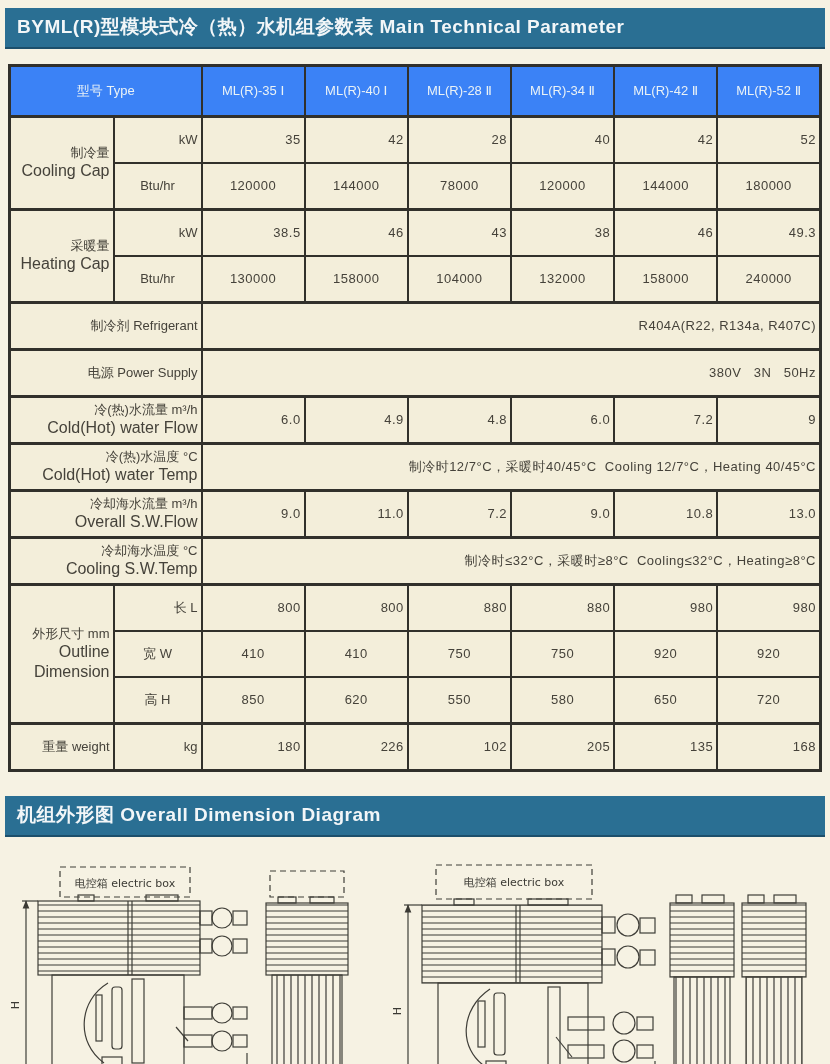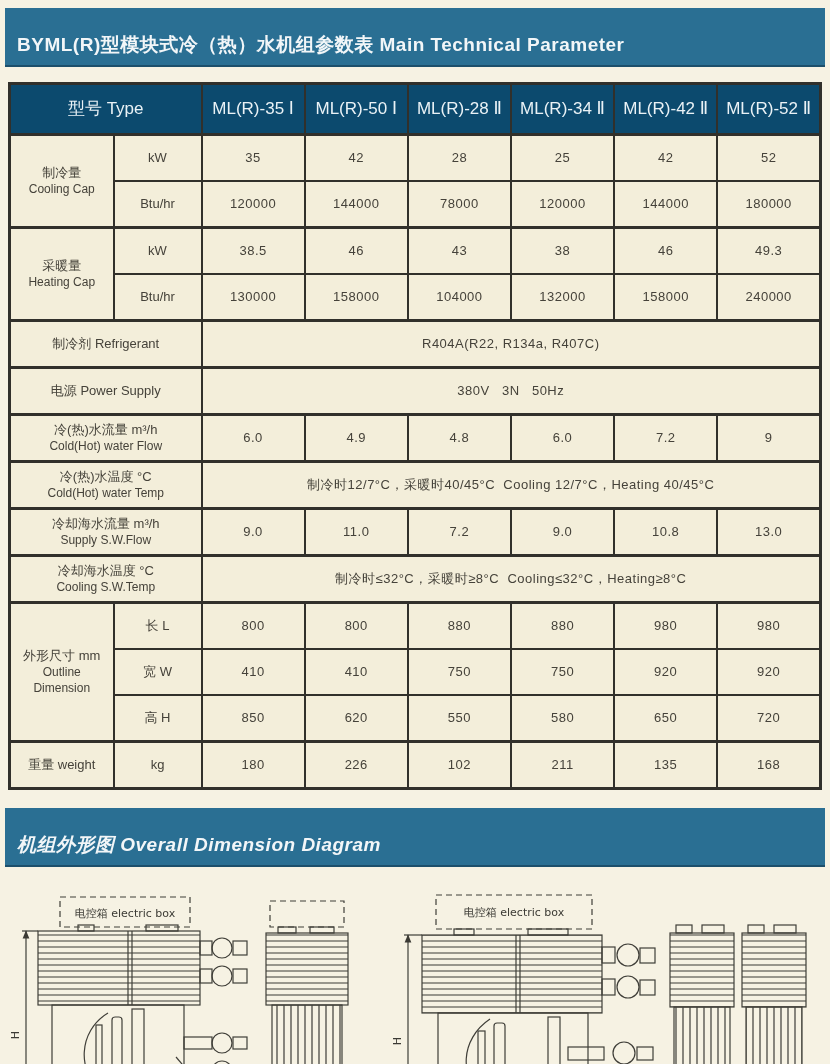--- a/index.html
+++ b/index.html
@@ -1,27 +1,27 @@
 <!DOCTYPE html>
 <html><head>
 <meta charset="utf-8">
 <style>
   html,body{margin:0;padding:0;width:830px;height:1064px;background:#f6f2e3;overflow:hidden;
     font-family:"Liberation Sans","DejaVu Sans",sans-serif;color:#45423a;}
   .title-bar{background:#2a6f93;color:#f2f6f8;font-weight:bold;font-size:19px;
-    padding:24px 12px 7px;margin:8px 5px 0 5px;letter-spacing:.5px;
+    padding:6px 12px 7px;margin:8px 5px 0 5px;letter-spacing:.5px;
     border-bottom:2px solid #1c4f6b;}
   table.spec{border-collapse:collapse;table-layout:fixed;width:814px;margin:15px auto 0;
     background:#f3eeda;border:3px solid #31302b;}
   table.spec th,table.spec td{border:2px solid #31302b;text-align:center;vertical-align:middle;
     font-size:13px;padding:2px 3px;height:40px;line-height:1.25;}
-  table.spec tr.gt td,table.spec tr.gt th{border-top-width:3px;}
-  table.spec th{background:#0c4a6e;color:#eaf2f6;font-weight:normal;font-size:17px;height:44px;}
+  table.spec tr.gt td,table.spec tr.gt th{border-top-width:3px;text-align:right;}
+  table.spec th{background:#3b82f6;color:#eaf2f6;font-weight:normal;font-size:13px;height:44px;}
   td.lbl{font-size:13px;}
-  td.lbl .en{font-size:12px;}
+  td.lbl .en{font-size:16px;}
   .c-lbl{width:104px;}
   .c-unit{width:88px;}
   .vals{letter-spacing:.5px;}
   .diagram-wrap{margin:24px 8px 0;}
   svg text{font-family:"DejaVu Sans","Liberation Sans",sans-serif;font-size:11px;fill:#3b3a34;}
 </style>
 </head>
 <body>
 
 <div class="title-bar">BYML(R)型模块式冷（热）水机组参数表 Main Technical Parameter</div>
@@ -34,37 +34,37 @@
       <col>
       <col>
       <col>
       <col>
       <col>
     </colgroup>
   <tbody>
     <tr>
       <th colspan="2">型号 Type</th>
       <th>ML(R)-35 Ⅰ</th>
-      <th>ML(R)-50 Ⅰ</th>
+      <th>ML(R)-40 Ⅰ</th>
       <th>ML(R)-28 Ⅱ</th>
       <th>ML(R)-34 Ⅱ</th>
       <th>ML(R)-42 Ⅱ</th>
       <th>ML(R)-52 Ⅱ</th>
     </tr>
 
     <tr class="gt">
       <td class="lbl" rowspan="2">
         <span>制冷量</span><br>
         <span class="en">Cooling Cap</span>
       </td>
       <td>kW</td>
       <td class="vals">35</td>
       <td class="vals">42</td>
       <td class="vals">28</td>
-      <td class="vals">25</td>
+      <td class="vals">40</td>
       <td class="vals">42</td>
       <td class="vals">52</td>
     </tr>
     <tr>
       <td>Btu/hr</td>
       <td class="vals">120000</td>
       <td class="vals">144000</td>
       <td class="vals">78000</td>
       <td class="vals">120000</td>
       <td class="vals">144000</td>
@@ -121,21 +121,21 @@
       <td class="lbl" colspan="2">
         <span>冷(热)水温度 °C</span><br>
         <span class="en">Cold(Hot) water Temp</span>
       </td>
       <td colspan="6" class="vals">制冷时12/7°C，采暖时40/45°C&nbsp;&nbsp;Cooling 12/7°C，Heating 40/45°C</td>
     </tr>
 
     <tr class="gt">
       <td class="lbl" colspan="2">
         <span>冷却海水流量 m³/h</span><br>
-        <span class="en">Supply S.W.Flow</span>
+        <span class="en">Overall S.W.Flow</span>
       </td>
       <td class="vals">9.0</td>
       <td class="vals">11.0</td>
       <td class="vals">7.2</td>
       <td class="vals">9.0</td>
       <td class="vals">10.8</td>
       <td class="vals">13.0</td>
     </tr>
 
     <tr class="gt">
@@ -177,28 +177,28 @@
       <td class="vals">650</td>
       <td class="vals">720</td>
     </tr>
 
     <tr class="gt">
       <td class="lbl">重量 weight</td>
       <td>kg</td>
       <td class="vals">180</td>
       <td class="vals">226</td>
       <td class="vals">102</td>
-      <td class="vals">211</td>
+      <td class="vals">205</td>
       <td class="vals">135</td>
       <td class="vals">168</td>
     </tr>
   </tbody>
 </table>
 
-<div class="title-bar" style="margin-top:18px;font-style:italic;">机组外形图 Overall Dimension Diagram</div>
+<div class="title-bar" style="margin-top:24px;">机组外形图 Overall Dimension Diagram</div>
 
 <div class="diagram-wrap">
 <svg width="814" height="292" viewBox="0 0 814 292">
   <defs>
     <pattern id="fins" width="8" height="6" patternUnits="userSpaceOnUse">
       <line x1="0" y1="2" x2="8" y2="2" stroke="#4a4a44" stroke-width="1.1"></line>
     </pattern>
     <pattern id="vbars" width="14" height="8" patternUnits="userSpaceOnUse">
       <line x1="3" y1="0" x2="3" y2="8" stroke="#4a4a44" stroke-width="1.3"></line>
       <line x1="10" y1="0" x2="10" y2="8" stroke="#4a4a44" stroke-width="1.3"></line>

